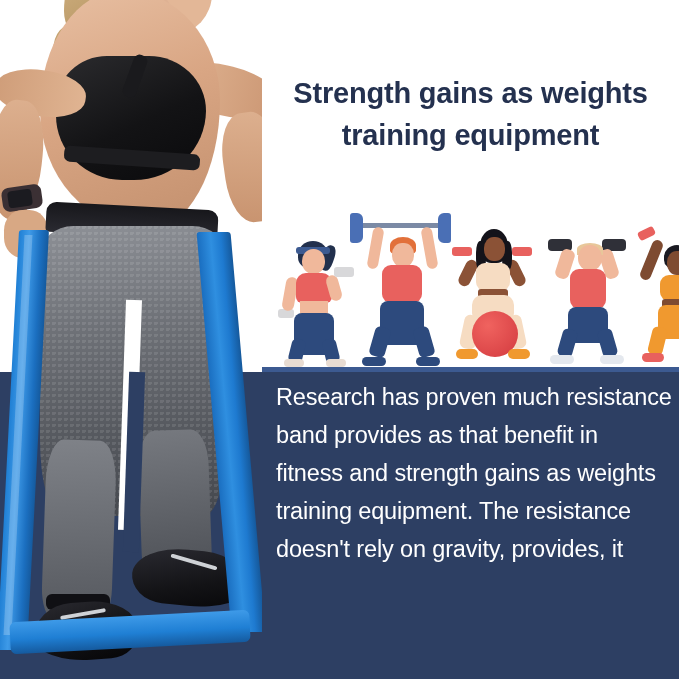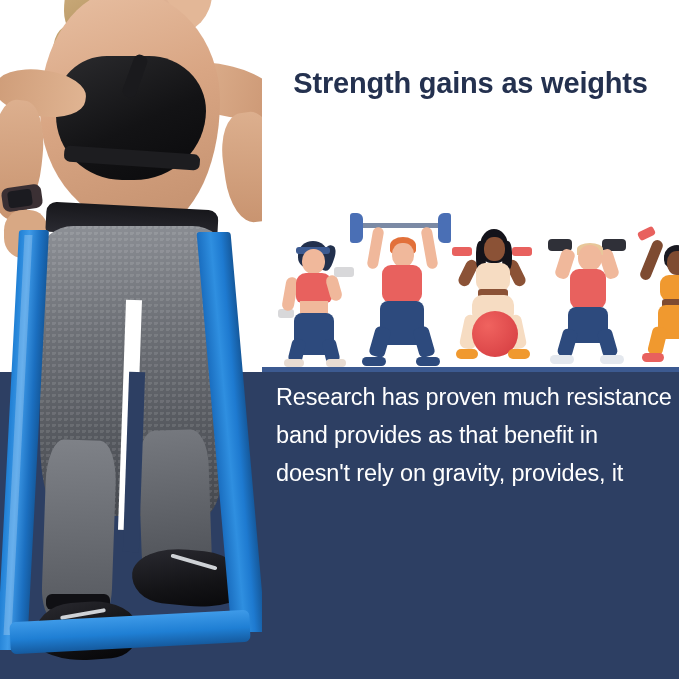--- a/index.html
+++ b/index.html
@@ -154,21 +154,21 @@
   .shoe-r {
     position:absolute; left:132px; top:550px; width:116px; height:56px;
     background:linear-gradient(165deg,#2c2c33 0%,#131316 60%,#060608 100%);
     border-radius:46% 40% 50% 28% / 52% 56% 44% 48%; transform:rotate(6deg);
   }
   .lace-l { position:absolute; left:60px; top:612px; width:46px; height:4px; background:#cfd2d6; border-radius:2px; transform:rotate(-10deg); }
   .lace-r { position:absolute; left:170px; top:560px; width:48px; height:4px; background:#cfd2d6; border-radius:2px; transform:rotate(16deg); }
 
   
   .headline {
-    position:absolute; left:262px; top:62px; width:417px;
+    position:absolute; left:262px; top:72px; width:417px;
     text-align:center; color:#24314f;
     font-size:29px; font-weight:bold; line-height:1.45;
     letter-spacing:-.2px; padding:0 12px;
   }
   .headline .hl-line { display:block; }
 
   
   .illus {
     position:absolute; left:262px; top:212px; width:417px; height:160px;
     background:#ffffff;
@@ -312,20 +312,21 @@
     <div class="lace-r"></div>
 
     <div class="band-left"></div>
     <div class="band-left-hi"></div>
     <div class="band-right"></div>
     <div class="band-bottom"></div>
   </div>
 
   <div class="headline">
     <span class="hl-line">Strength gains as weights</span>
+    <span class="hl-line">training equipment</span>
   </div>
 
   <div class="illus">
 
     <div class="fig f1">
       <div class="f-part dbL"></div>
       <div class="f-part armL"></div>
       <div class="f-part pony"></div>
       <div class="f-part hair"></div>
       <div class="f-part band"></div>
@@ -407,17 +408,19 @@
 
     </div>
 
     <div class="ground"></div>
   </div>
 
   <div class="panel">
     <div class="panel-text">
       <span class="bl">Research has proven much resistance</span>
       <span class="bl">band provides as that benefit in</span>
+      <span class="bl">fitness and strength gains as weights</span>
+      <span class="bl">training equipment. The resistance</span>
       <span class="bl">doesn't rely on gravity, provides, it</span>
     </div>
   </div>
 
 </div>
 
 </body></html>

